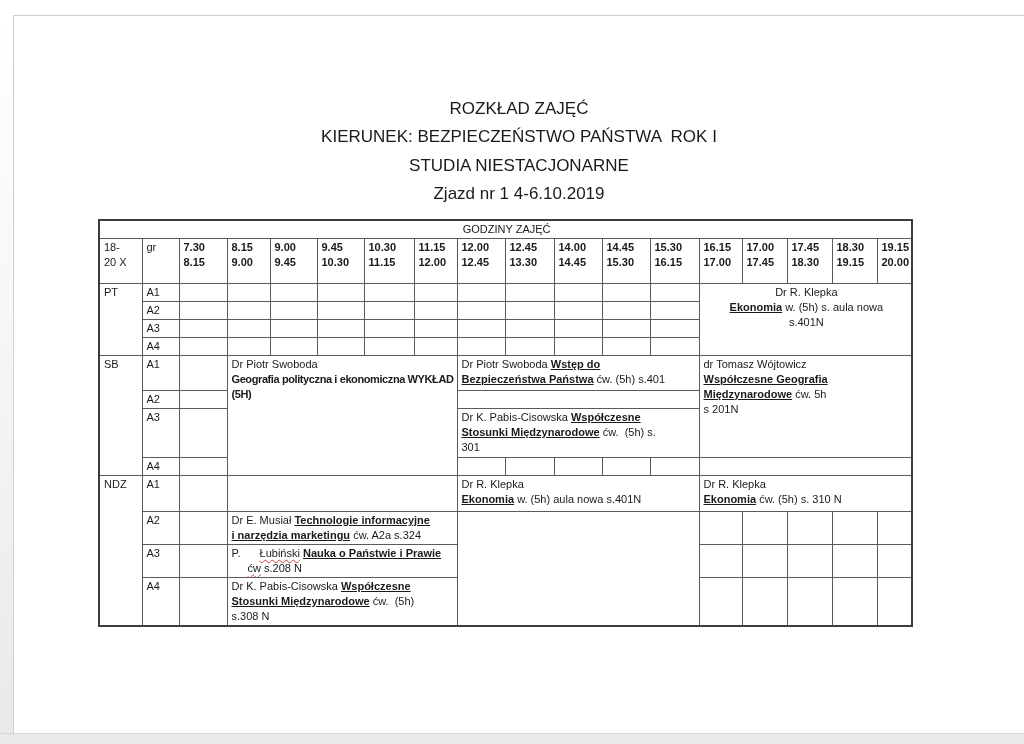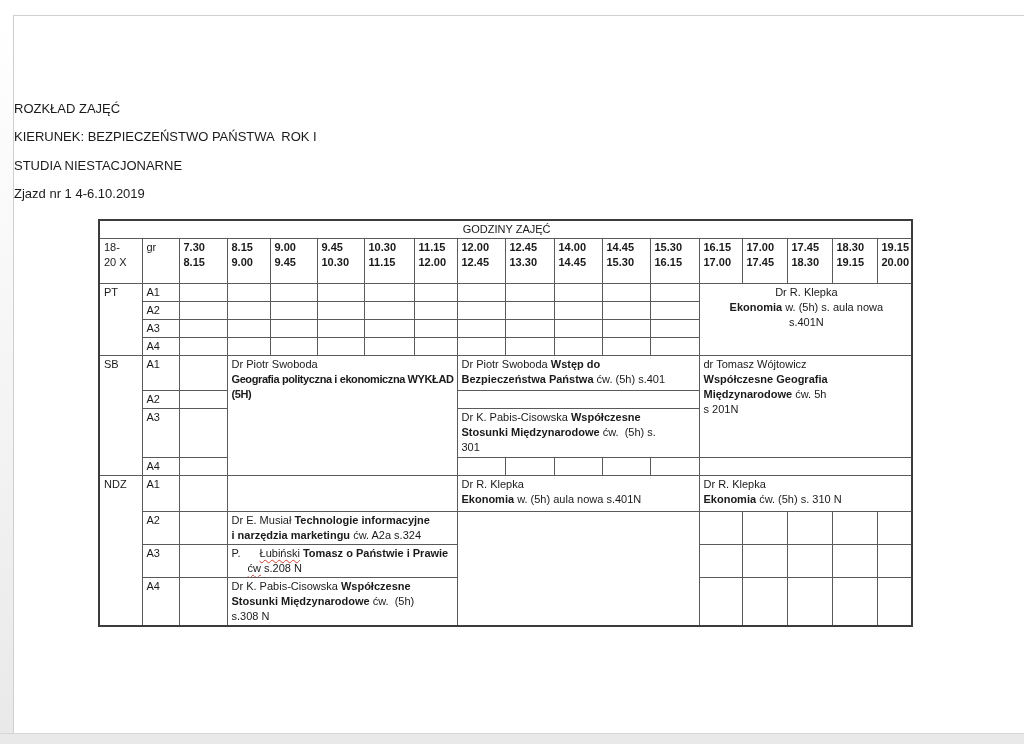--- a/index.html
+++ b/index.html
@@ -11,41 +11,41 @@
     font-family:"Liberation Sans", sans-serif; color:var(--text);}
   .viewport{position:relative; width:1024px; height:744px; background:#fff;}
   .backdrop-bottom{position:absolute; left:0; top:733px; width:1024px; height:11px;
     background:var(--backdrop); border-top:1px solid #d6d6d6;}
   .backdrop-left{position:absolute; left:0; top:15px; width:13px; height:718px;
     background:linear-gradient(#ffffff 0%, #f4f4f4 55%, var(--backdrop) 100%);}
   .page{position:absolute; left:13px; top:15px; width:1011px; height:718px;
     background:var(--page-bg); border-top:1px solid var(--page-edge);
     border-left:1px solid var(--page-edge);}
   .titles{position:absolute; left:0; top:0; width:100%;}
-  .title-line{position:absolute; left:0; width:100%; text-align:left;
-    font-size:13px; line-height:15px; white-space:pre-wrap;}
+  .title-line{position:absolute; left:0; width:100%; text-align:center;
+    font-size:17px; line-height:15px; white-space:pre-wrap;}
   .t0{top:85px;} .t1{top:113px;} .t2{top:142px;} .t3{top:170px;}
 
   table.schedule{position:absolute; left:84px; top:203px; width:813px;
     border-collapse:collapse; table-layout:fixed;
     border:2px solid var(--outer);}
   table.schedule td{border:1px solid var(--grid); vertical-align:top;
     font-size:11px; line-height:15px; padding:1px 2px 1px 4px;
     overflow:hidden; white-space:pre-wrap;}
   tr.rg{height:17px;text-align:center;} tr.rt{height:45px;margin-top:36px;}
   tr.rp{height:16px;}
   tr.rs1{height:35px;} tr.rs2{height:16px;} tr.rs3{height:49px;} tr.rs4{height:15px;}
   tr.rn1{height:36px;} tr.rn2{height:33px;} tr.rn3{height:33px;} tr.rn4{height:46px;}
   td.head-band{padding-left:5px; line-height:14px;}
   td.tc{line-height:14px; padding-left:5px; padding-top:2px;font-weight:bold;}
   td.vm{padding-top:8px;}
   td.corner{padding-top:6px; line-height:14px;}
   td.grhead{padding-top:15px;}
   td.center{text-align:center;}
-  .b{font-weight:bold;}
+  .b{font-weight:bold;text-decoration:underline;}
   .cond{font-weight:bold; letter-spacing:-0.4px;}
   .sp{text-decoration-line:underline; text-decoration-style:wavy;
       text-decoration-color:var(--spell); text-decoration-thickness:1px;
       text-underline-offset:2px;padding-left:16px;}
 </style>
 </head>
 <body>
 
 <div class="viewport">
   <div class="backdrop-left"></div>
@@ -211,21 +211,21 @@
         <td rowspan="3" colspan="5"></td>
         <td></td>
             <td></td>
             <td></td>
             <td></td>
             <td></td>
       </tr>
       <tr class="rn3">
         <td>A3</td>
         <td></td>
-        <td colspan="5"><span>P. </span><span class="sp">Łubiński</span><span> </span><span class="b">Tomasz o Państwie i Prawie</span><br><span class="sp">ćw</span><span> s.208 N</span></td>
+        <td colspan="5"><span>P. </span><span class="sp">Łubiński</span><span> </span><span class="b">Nauka o Państwie i Prawie</span><br><span class="sp">ćw</span><span> s.208 N</span></td>
         <td></td>
             <td></td>
             <td></td>
             <td></td>
             <td></td>
       </tr>
       <tr class="rn4">
         <td>A4</td>
         <td></td>
         <td colspan="5"><span>Dr K. Pabis-Cisowska </span><span class="b">Współczesne</span><br><span class="b">Stosunki Międzynarodowe</span><span> ćw.  (5h)</span><br><span>s.308 N</span></td>

